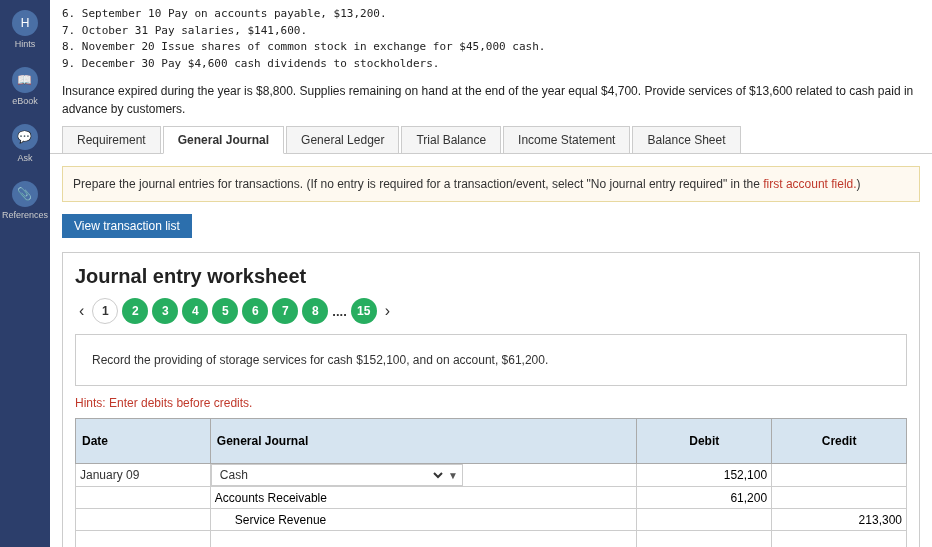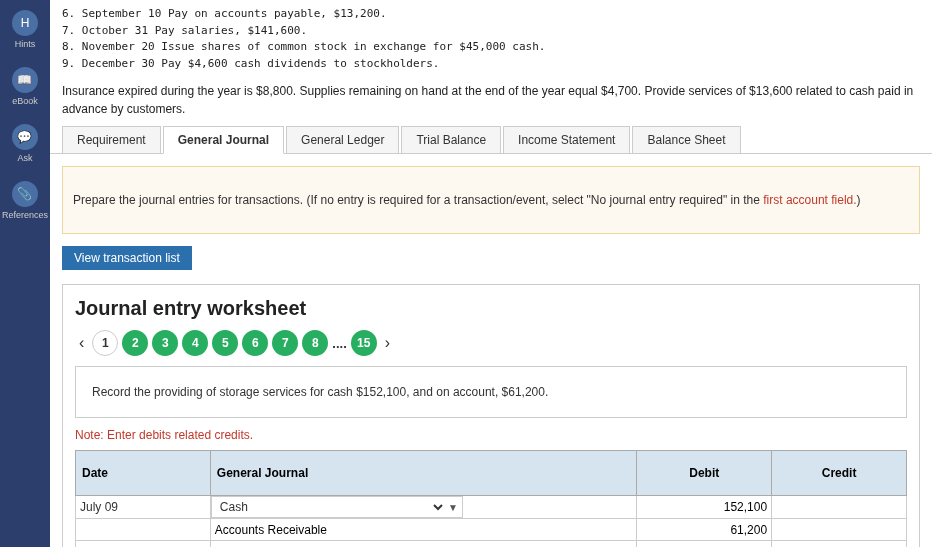--- a/index.html
+++ b/index.html
@@ -78,21 +78,21 @@
     .tab.active {
       background: #fff;
       border-bottom: 1px solid #fff;
       margin-bottom: -1px;
       font-weight: bold;
     }
 
     
     .instruction-box {
       margin: 6px 12px;
-      padding: 24px 10px;
+      padding: 8px 10px;
       background: #fef9f0;
       border: 1px solid #e8d9a0;
       font-size: 12px;
       line-height: 1.5;
       color: #333;
     }
     .instruction-box .first-account {
       color: #c0392b;
     }
 
@@ -312,35 +312,35 @@
       <div class="page-btn green">6</div>
       <div class="page-btn green">7</div>
       <div class="page-btn green">8</div>
       <div class="page-btn dots">....</div>
       <div class="page-btn green">15</div>
       <span class="page-arrow">›</span>
     </div>
 
     <div class="desc-box">Record the providing of storage services for cash $152,100, and on account, $61,200.</div>
 
-    <div class="note-text">Note: Enter debits related credits.</div>
+    <div class="note-text">Hints: Enter debits before credits.</div>
 
     <table class="journal-table">
       <thead>
         <tr>
           <th class="left">Date</th>
           <th class="left">General Journal</th>
           <th>Debit</th>
           <th>Credit</th>
         </tr>
       </thead>
       <tbody>
 
         <tr>
-          <td class="date-col">July 09</td>
+          <td class="date-col">January 09</td>
           <td class="account-col" style="display:flex;align-items:center;">
             <select class="account-select">
               <option>Cash</option>
             </select>
             <span class="dropdown-arrow">▼</span>
           </td>
           <td class="debit-col">
             <input class="input-value" type="text" value="152,100" style="">
           </td>
           <td class="credit-col">

